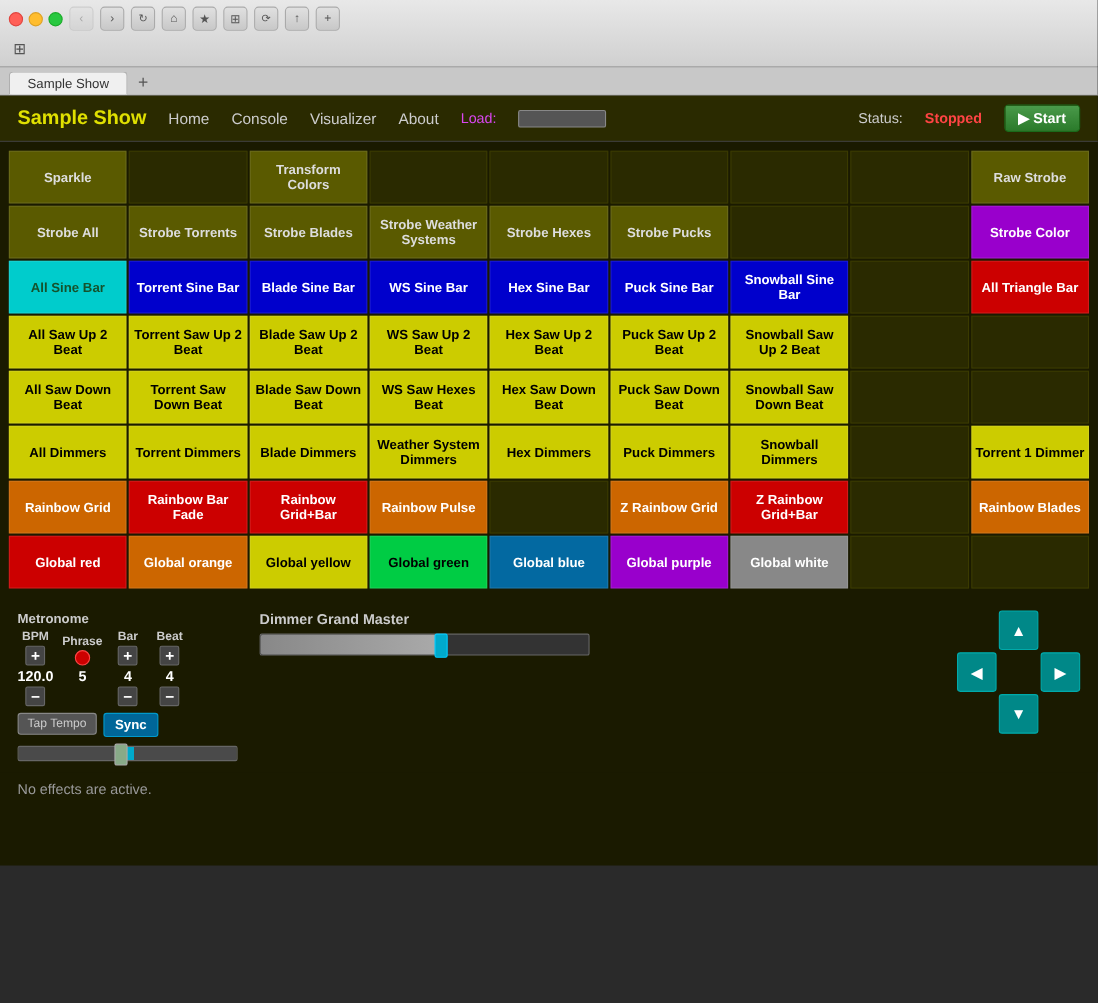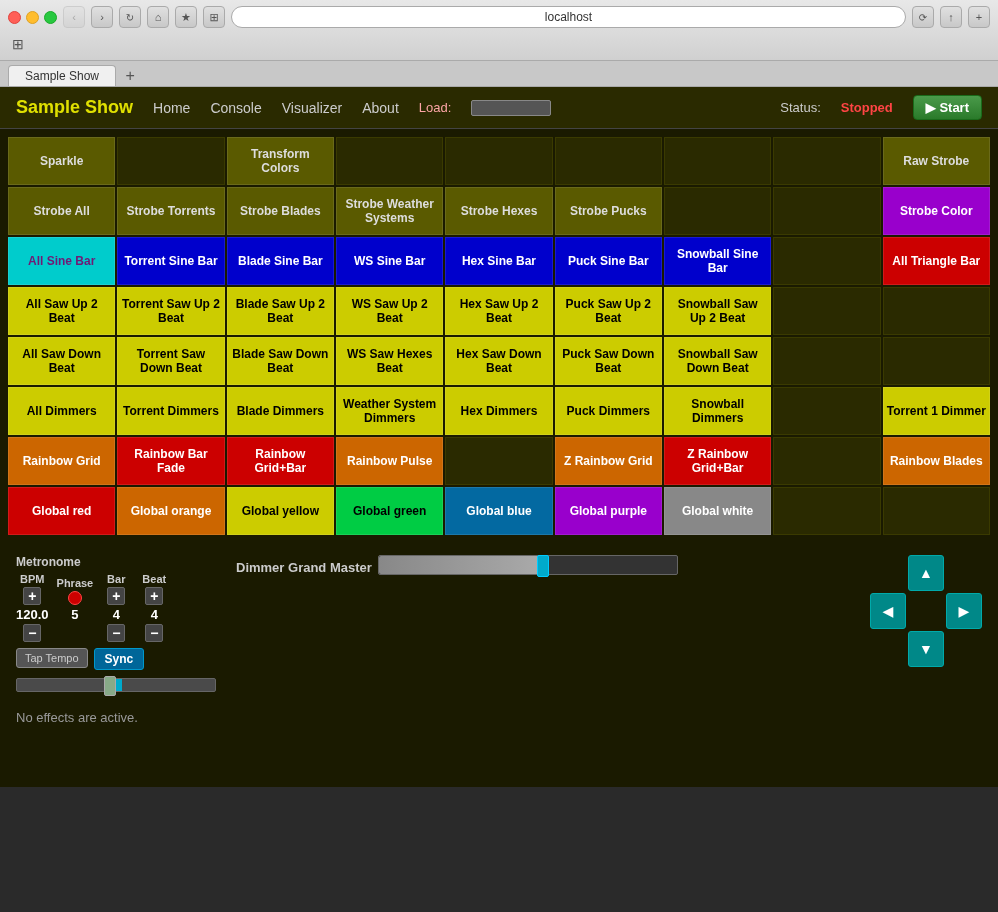--- a/index.html
+++ b/index.html
@@ -78,21 +78,21 @@
       color: #e0e000;
       font-size: 18px;
       font-weight: bold;
     }
     .nav-link {
       color: #ccc;
       cursor: pointer;
       font-size: 14px;
       text-decoration: none;
     }
-    .load-label { color: #fca5a5; font-size: 13px; }
+    .load-label { color: #d946ef; font-size: 13px; }
     .load-bar {
       width: 80px; height: 16px;
       background: #555; border: 1px solid #888; border-radius: 2px;
     }
     .status-label { color: #ccc; font-size: 13px; }
     .status-stopped { color: #ff4444; font-weight: bold; font-size: 13px; }
     .start-btn {
       background: linear-gradient(to bottom, #4a9a4a, #2a7a2a);
       color: #fff; border: 1px solid #1a6a1a;
       padding: 4px 12px; border-radius: 4px;
@@ -121,21 +121,21 @@
       padding: 4px 3px;
       cursor: pointer;
       line-height: 1.2;
       border: 1px solid rgba(255,255,255,0.1);
     }
     .cell-empty { background: #2a2a00; border: 1px solid #3a3a00; cursor: default; }
     .cell-olive { background: #5a5a00; color: #ddd; }
     .cell-yellow { background: #cccc00; color: #000; }
     .cell-orange { background: #cc6600; color: #fff; }
     .cell-blue { background: #0000cc; color: #fff; }
-    .cell-cyan { background: #00cccc; color: #701a75; }
+    .cell-cyan { background: #00cccc; color: #14532d; }
     .cell-red { background: #cc0000; color: #fff; }
     .cell-purple { background: #9900cc; color: #fff; }
     .cell-bright-blue { background: #0369a1; color: #fff; }
     .cell-bright-green { background: #00cc44; color: #000; }
     .cell-white { background: #888888; color: #fff; }
 
     
     .bottom-panel {
       background: #1a1a00;
       padding: 10px 16px;
@@ -203,21 +203,22 @@
       position: absolute;
       left: calc(47% - 6px); top: -3px;
       width: 12px; height: 20px;
       background: #88aa88; border: 1px solid #aaa; border-radius: 2px;
       cursor: pointer;
     }
 
     .dimmer-section {
       flex: 1;
       display: flex;
-      align-items: flex-end;
+      flex-direction: column;
+      align-items: flex-start;
       gap: 6px;
     }
     .dimmer-label {
       color: #ccc; font-size: 13px; font-weight: bold;
     }
     .dimmer-bar-container {
       width: 300px; height: 20px;
       background: #333; border: 1px solid #666; border-radius: 2px;
       position: relative;
     }
@@ -271,23 +272,20 @@
       <div class="tl tl-red"></div>
       <div class="tl tl-yellow"></div>
       <div class="tl tl-green"></div>
     </div>
     <div class="nav-btn disabled">‹</div>
     <div class="nav-btn">›</div>
     <div class="nav-btn" style="font-size:10px;">↻</div>
     <div class="nav-btn">⌂</div>
     <div class="nav-btn">★</div>
     <div class="nav-btn">⊞</div>
-    <div class="url-bar">
-      <span>localhost</span>
-    </div>
     <div class="nav-btn" style="font-size:10px;">⟳</div>
     <div class="nav-btn">↑</div>
     <div class="nav-btn">+</div>
   </div>
   <div class="bookmarks-bar">
     <span style="font-size:14px; color:#555;">⊞</span>
   </div>
 </div>
 
 <div class="tab-bar">

